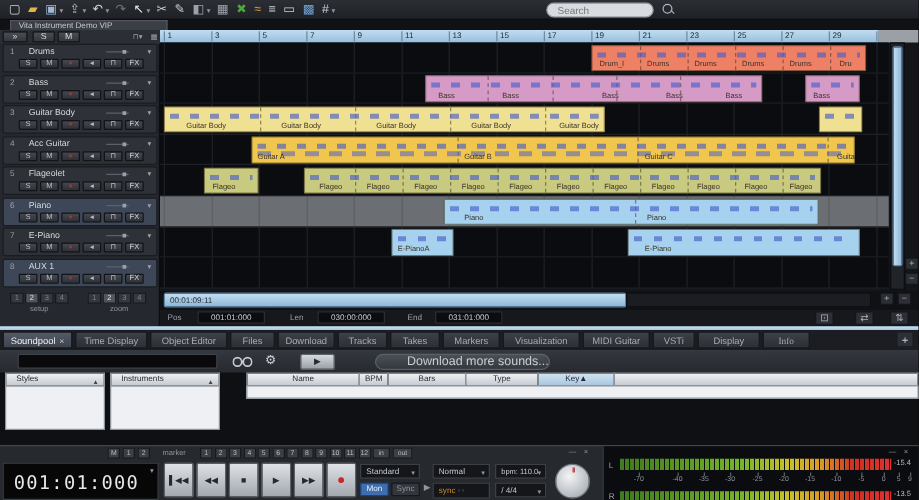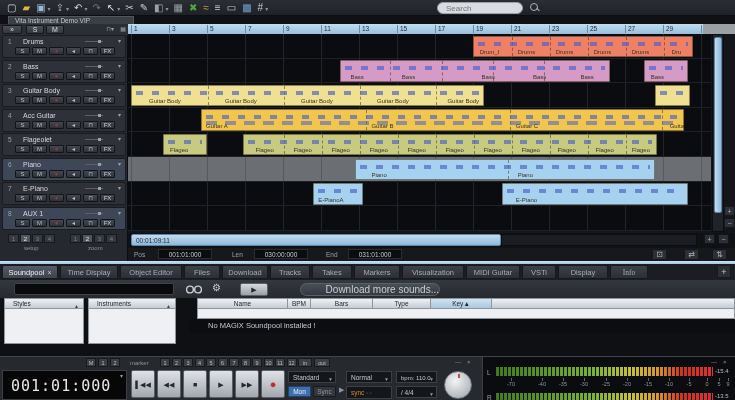--- a/index.html
+++ b/index.html
@@ -502,21 +502,20 @@
   </div>
   <div id="tblhead">
         <div class="thcol" style="width: 91px;"><span>Name</span></div>
         <div class="thcol" style="width: 23px;"><span>BPM</span></div>
         <div class="thcol" style="width: 62px;"><span>Bars</span></div>
         <div class="thcol" style="width: 58px;"><span>Type</span></div>
         <div class="thcol hl" style="width: 61px;"><span>Key</span><span class="sort">▲</span></div>
         <div class="thcol" style="width: 243px;"></div>
       </div>
   <div id="tblbody"></div>
-  <div id="msgbar">No MAGIX Soundpool installed !</div>
 </div>
 
 <div id="transport">
   <span id="mk-small"><span class="mkb" style="left: 86px;">M</span><span class="mkb" style="left: 98px;">1</span><span class="mkb" style="left: 110px;">2</span></span>
   <span id="mklab">marker</span>
   <span id="mk-nums"><span class="mkb" style="left: 160px;">1</span><span class="mkb" style="left: 171.5px;">2</span><span class="mkb" style="left: 183px;">3</span><span class="mkb" style="left: 194.5px;">4</span><span class="mkb" style="left: 206px;">5</span><span class="mkb" style="left: 217.5px;">6</span><span class="mkb" style="left: 229px;">7</span><span class="mkb" style="left: 240.5px;">8</span><span class="mkb" style="left: 252px;">9</span><span class="mkb" style="left: 263.5px;">10</span><span class="mkb" style="left: 275px;">11</span><span class="mkb" style="left: 286.5px;">12</span></span>
   <span class="mkb" style="left:298px;width:14px">in</span>
   <span class="mkb" style="left:314px;width:16px">out</span>
 
   <div id="tcwin">

